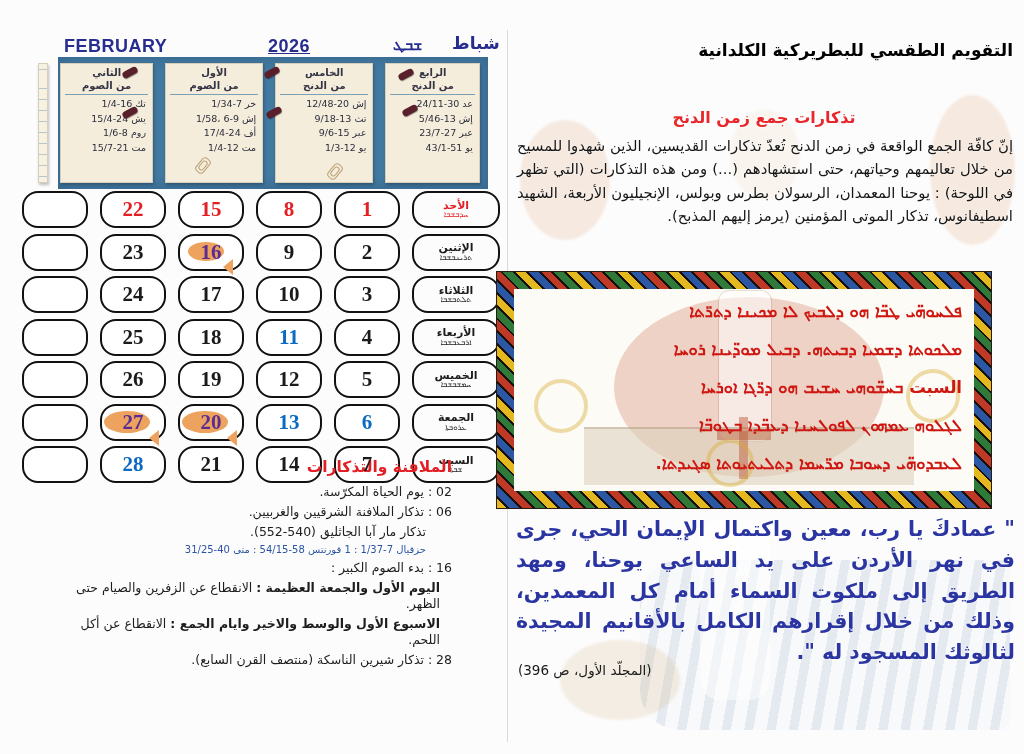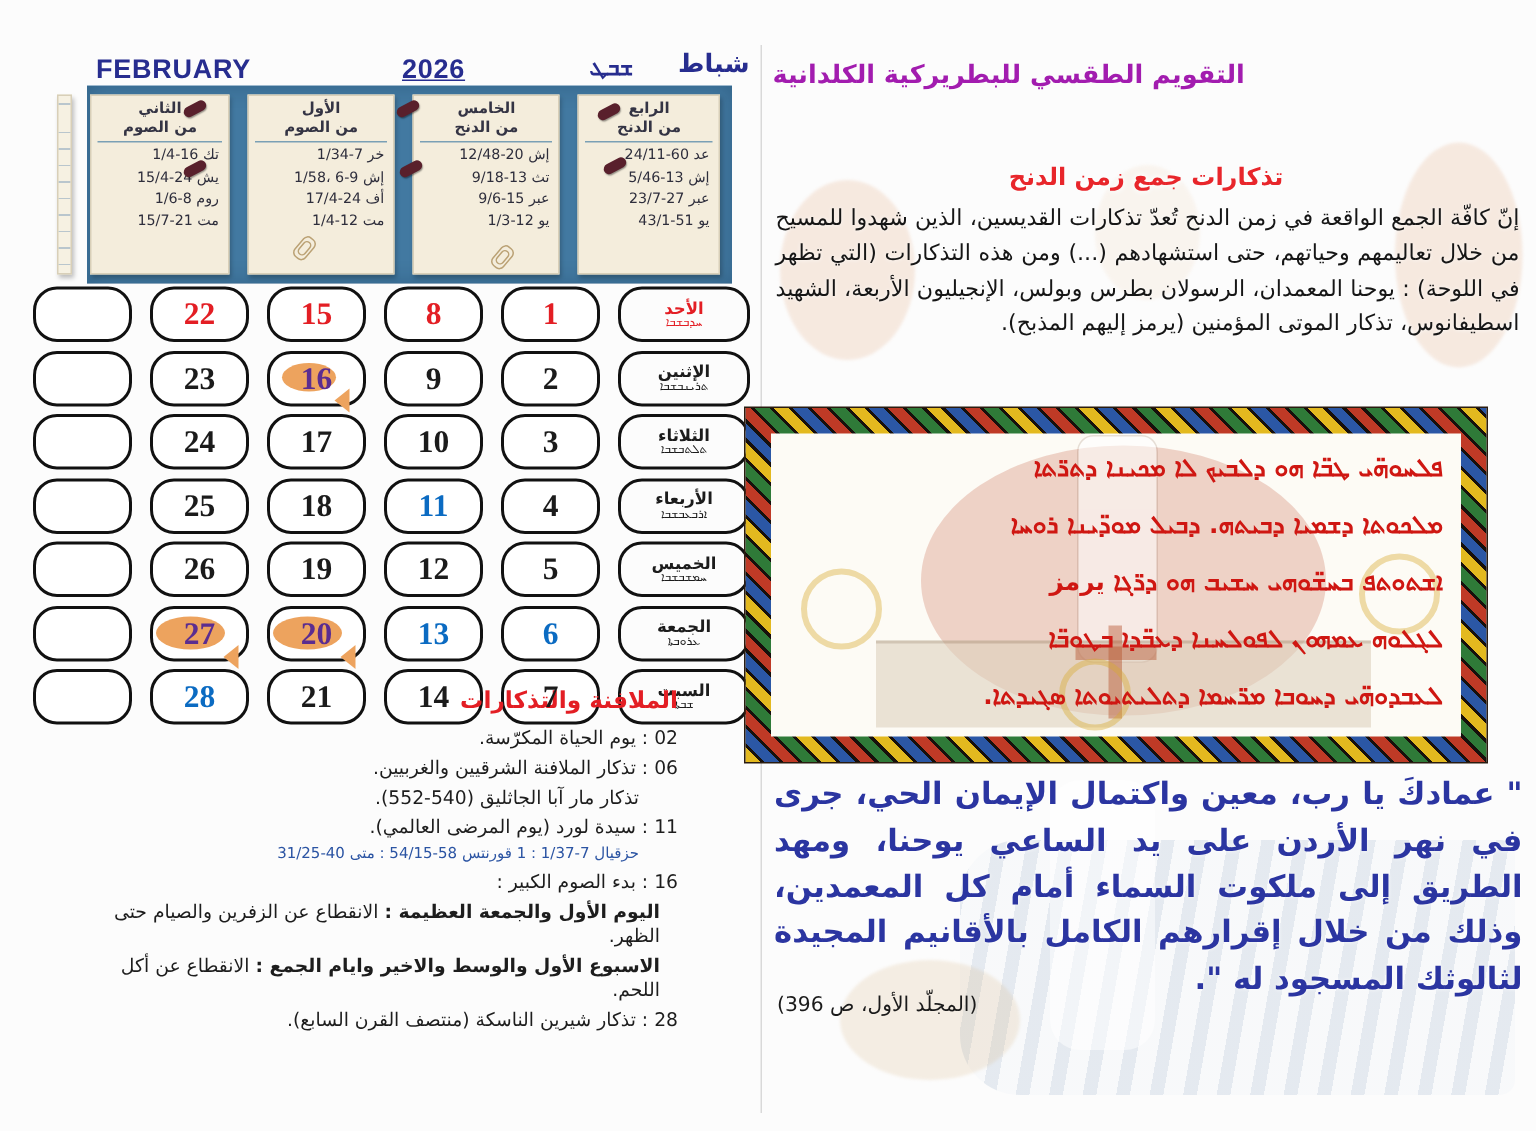--- a/index.html
+++ b/index.html
@@ -55,21 +55,21 @@
   .f-line{font-size:12.5px;line-height:1.3;margin-bottom:3.5px;}
   .f-cont{padding-right:26px;}
   .f-ref{color:#2b54a3;font-size:10px;margin:1px 0 4px;}
   .f-lead{font-weight:bold;}
   .f-sub{padding-right:12px;}
 
   
   .divider{left:507px;top:30px;width:1px;height:712px;background:#d9d9d9;}
 
   
-  .r-title{left:515px;top:40px;width:498px;text-align:left;color:#a21caf;font-weight:bold;font-size:17px;}
+  .r-title{left:515px;top:40px;width:498px;text-align:right;color:#000000;font-weight:bold;font-size:17px;}
   .r-sub{left:515px;top:108px;width:498px;text-align:center;color:#e8262b;font-weight:bold;font-size:16px;
          text-shadow:0 0 4px #fff,0 0 6px #fff;z-index:3;}
   .r-par{left:517px;top:134px;width:496px;direction:rtl;text-align:justify;font-size:14.8px;
          line-height:1.58;color:#161616;z-index:3;text-shadow:0 0 3px rgba(255,255,255,.9);}
   .blob{border-radius:50%;opacity:.22;filter:blur(1px);}
 
   .frame{left:496px;top:271px;width:494px;height:236px;border:1px solid #2a1c10;
          background:repeating-linear-gradient(45deg,#e3b91f 0 7px,#17100c 7px 9px,#2b57a5 9px 16px,
                     #17100c 16px 18px,#bf3a26 18px 25px,#17100c 25px 27px,#2f7a38 27px 34px,#17100c 34px 36px);}
   .frame-inner{position:absolute;inset:17px;background:#fdfbf5;overflow:hidden;}
@@ -89,21 +89,21 @@
 
   <div class="abs hdr hdr-en" style="left:64px;top:36px;">FEBRUARY</div>
   <div class="abs hdr hdr-en" style="left:268px;top:36px;text-decoration:underline;">2026</div>
   <div class="abs hdr hdr-syr" style="left:393px;top:36px;">ܫܒܛ</div>
   <div class="abs hdr hdr-ar" style="left:452px;top:33px;">شباط</div>
 
   <div class="abs notebook">
     <div class="cards">
         <div class="card">
           <div class="card-title">الرابع<br>من الدنح</div>
-          <div class="card-ref">عد 60-24/11</div>
+          <div class="card-ref">عد 30-24/11</div>
           <div class="card-ref">إش 13-5/46</div>
           <div class="card-ref">عبر 27-23/7</div>
           <div class="card-ref">يو 51-43/1</div>
         </div>
         <div class="card">
           <div class="card-title">الخامس<br>من الدنح</div>
           <div class="card-ref">إش 20-12/48</div>
           <div class="card-ref">تث 13-9/18</div>
           <div class="card-ref">عبر 15-9/6</div>
           <div class="card-ref">يو 12-1/3</div>
@@ -272,21 +272,20 @@
         <div class="pill"></div>
       </div>
     </div>
 
   <div class="abs feasts">
     <div class="f-title">الملافنة والتذكارات</div>
     <div>
         <div class="f-line"><span>02</span> : يوم الحياة المكرّسة.</div>
         <div class="f-line"><span>06</span> : تذكار الملافنة الشرقيين والغربيين.</div>
         <div class="f-line f-cont">تذكار مار آبا الجاثليق (540-552).</div>
-        <div class="f-line"><span>11</span> : سيدة لورد (يوم المرضى العالمي).</div>
         <div class="f-line f-ref f-cont">حزقيال 7-1/37 : 1 قورنتس 58-54/15 : متى 40-31/25</div>
         <div class="f-line"><span>16</span> : بدء الصوم الكبير :</div>
         <div class="f-line f-sub"><span class="f-lead">اليوم الأول والجمعة العظيمة :</span> الانقطاع عن الزفرين والصيام حتى الظهر.</div>
         <div class="f-line f-sub"><span class="f-lead">الاسبوع الأول والوسط والاخير وايام الجمع :</span> الانقطاع عن أكل اللحم.</div>
         <div class="f-line"><span>28</span> : تذكار شيرين الناسكة (منتصف القرن السابع).</div>
       </div>
   </div>
 
   <div class="abs divider"></div>
 
@@ -304,21 +303,21 @@
       <div class="art" style="left:205px;top:2px;width:52px;height:150px;background:#fff;opacity:.55;border-radius:10px;box-shadow:0 0 0 1px rgba(120,80,60,.3);"></div>
       <div class="art" style="left:70px;top:138px;width:330px;height:56px;background:#ded2bf;opacity:.6;border-top:2px solid rgba(120,90,60,.4);"></div>
       <div class="art" style="left:225px;top:128px;width:9px;height:62px;background:#b5552f;opacity:.45;"></div>
       <div class="art" style="left:203px;top:142px;width:54px;height:9px;background:#b5552f;opacity:.45;"></div>
       <div class="art" style="left:20px;top:90px;width:46px;height:46px;border:4px solid #d8a92c;border-radius:50%;opacity:.4;"></div>
       <div class="art" style="left:192px;top:150px;width:40px;height:40px;border:4px solid #d8a92c;border-radius:50%;opacity:.4;"></div>
       <div class="art" style="left:392px;top:80px;width:46px;height:46px;border:4px solid #d8a92c;border-radius:50%;opacity:.4;"></div>
       <div class="syr-block">
           <div class="syr-line">ܦܠܚܘܗ̈ܝ ܛܒ̈ܐ ܗܘ ܕܠܒܝܟ ܠܐ ܡܟܝܢܐ ܕܬܪ̈ܬܐ</div>
           <div class="syr-line">ܡܠܟܘܬܐ ܕܫܡܝܐ ܕܒܝܬܗ. ܕܒܝܠ ܡܘܕ̈ܝܢܐ ܪܘܚܐ</div>
-          <div class="syr-line">ܐܫܬܘܬܦ ܒܚܫ̈ܘܗܝ ܚܫܝܒ ܗܘ ܕܪ̈ܓܐ يرمز</div>
+          <div class="syr-line">السبت ܒܚܫ̈ܘܗܝ ܚܫܝܒ ܗܘ ܕܪ̈ܓܐ ܐܘܪܚܐ</div>
           <div class="syr-line">ܠܓܠܘܗ ܥܡܗܘܢ ܠܦܘܠܚܢܐ ܕܥܒ̈ܕܐ ܒܛܘܒ̈ܐ</div>
           <div class="syr-line">ܠܥܒܕܘܗ̈ܝ ܕܚܘܒܐ ܡܪ̈ܚܡܐ ܕܬܠܝܬܝܘܬܐ ܣܓܝܕܬܐ.</div>
         </div>
     </div>
   </div>
 
   <div class="abs" style="left:640px;top:560px;width:370px;height:170px;opacity:.30;background:repeating-linear-gradient(100deg,#aebfd4 0 9px,#eef2f7 9px 22px);border-radius:40px 10px 10px 40px;z-index:1;"></div>
   <div class="abs blob" style="left:560px;top:640px;width:120px;height:80px;background:#d9b98c;z-index:1;"></div>
   <div class="abs" style="left:700px;top:520px;width:70px;height:180px;background:#ffffff;opacity:.5;border-radius:20px;z-index:1;"></div>
 

